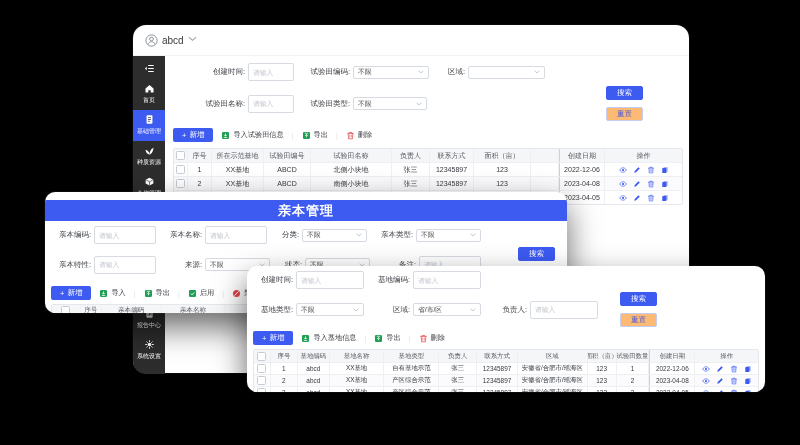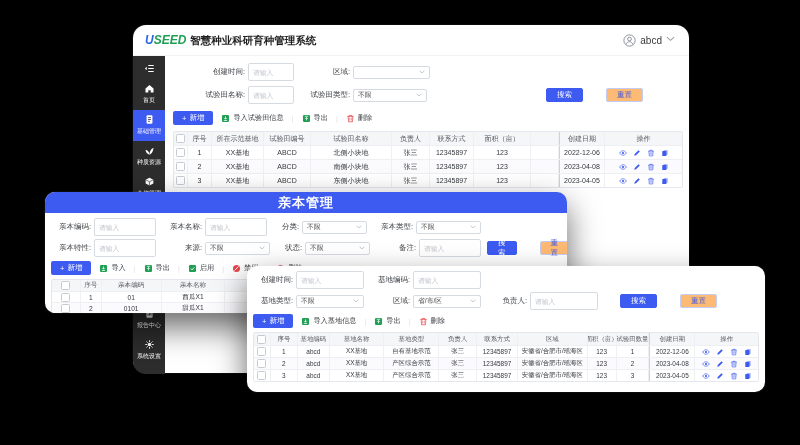--- a/index.html
+++ b/index.html
@@ -29,21 +29,21 @@
   
   .filter-row{display:flex;align-items:center;margin-bottom:5px;}
   .f-item{display:flex;align-items:center;margin-right:10px;}
   .f-label{font-size:7.5px;color:#3c3f44;text-align:right;margin-right:3px;white-space:nowrap;}
   .f-input,.f-select{height:13px;border:1px solid #d6dae1;border-radius:2px;background:#fff;
                      font-size:6.8px;color:#444;box-sizing:border-box;font-family:inherit;}
   .f-input{padding:8px 4px;outline:none;}
   .f-input::placeholder{color:#c2c6cd;}
   .f-select{display:inline-flex;align-items:center;justify-content:space-between;padding:0 4px;cursor:pointer;}
   .sel-arrow{display:inline-flex;margin-left:2px;}
-  .f-buttons{display:flex;gap:23px;}
+  .f-buttons{display:flex;gap:7px;flex-direction:column;}
   .btn{height:14px;padding:0 10px;border-radius:2px;font-size:7.5px;display:inline-flex;
        align-items:center;cursor:pointer;font-family:inherit;}
   .btn-primary{background:#3d5af1;border:1px solid #3d5af1;color:#fff;}
   .btn-plain{background:#fdba74;border:1px solid #c3cdf3;color:#4a5bd6;}
   #main-filters .filter-row .f-item:nth-child(1) .f-label{width:72px;}
   #main-filters .filter-row .f-item:nth-child(2) .f-label{width:46px;}
   #main-filters .filter-row .f-item:nth-child(3) .f-label{width:26px;}
   #main-filters .f-buttons{margin-left:auto;margin-right:40px;}
   #parent-filters .f-label{width:40px;}
   #parent-filters .filter-row .f-item:nth-child(3) .f-label{width:26px;}
@@ -77,37 +77,33 @@
   #parent-table .tbl-head .tbl-cell{height:11px;}
   #base-table{font-size:6.4px;color:#34373c;}
   #base-table .tbl-cell{height:11px;}
   #base-table .tbl-head .tbl-cell{height:12px;}
   
   .panel{position:absolute;background:#fff;border-radius:10px;overflow:hidden;
          box-shadow:0 0 0 1px rgba(255,255,255,.04),0 14px 32px rgba(0,0,0,.6);}
   .panel-parent{left:45px;top:192px;width:522px;height:121px;z-index:2;}
   .panel-base{left:247px;top:266px;width:518px;height:126px;z-index:3;}
   .panel-header{background:#3d5af1;color:#fff;display:flex;align-items:center;justify-content:center;
-                font-weight:700;letter-spacing:1px;}
+                font-weight:700;letter-spacing:1px;margin-top:8px;}
   .panel-parent .panel-header{height:21px;font-size:13px;}
   .panel-base .panel-header{height:22px;font-size:13.5px;}
   .panel-body{padding:5px 6px 0;}
   .panel-body .filter-row{margin-bottom:3px;}
   .panel-body .f-item{margin-right:6px;}
   .panel-body .toolbar{margin:4px 0 4px;}
 </style>
 </head>
 <body>
 
 <div class="win win-main">
   <div class="win-header">
-    <div class="brand">
-      <span class="logo"><span class="logo-u">U</span><span class="logo-seed">SEED</span></span>
-      <span class="app-title">智慧种业科研育种管理系统</span>
-    </div>
     <div class="user-chip">
       <span class="user-ico">
           <svg viewBox="0 0 12 12" width="13" height="13">
             <circle cx="6" cy="6" r="5.2" fill="none" stroke="currentColor" stroke-width=".9"></circle>
             <circle cx="6" cy="4.6" r="1.7" fill="none" stroke="currentColor" stroke-width=".9"></circle>
             <path d="M2.8 9.6c.7-1.7 1.9-2.5 3.2-2.5s2.5.8 3.2 2.5" fill="none" stroke="currentColor" stroke-width=".9"></path>
           </svg>
         </span>
       <span>abcd</span>
       <span class="chev">
@@ -189,20 +185,31 @@
           </span>
           <span>系统设置</span>
         </div>
       </div>
     <div class="content">
       <div id="main-filters">
           <div class="filter-row">
             <span class="f-item">
               <span class="f-label">创建时间:</span>
               <input class="f-input" placeholder="请输入" style="width: 46px;">
+            </span>
+            <span class="f-item">
+              <span class="f-label">试验田编码:</span>
+              <span class="f-select" style="width: 76px;">
+                <span class="sel-text">不限</span>
+                <span class="sel-arrow">
+                  <svg viewBox="0 0 10 6" width="6" height="4">
+                    <path d="M1 1l4 3.5L9 1" fill="none" stroke="#b4b9c4" stroke-width="1.3"></path>
+                  </svg>
+                </span>
+              </span>
             </span>
             <span class="f-item">
               <span class="f-label">区域:</span>
               <span class="f-select" style="width: 77px;">
                 <span class="sel-text"></span>
                 <span class="sel-arrow">
                   <svg viewBox="0 0 10 6" width="6" height="4">
                     <path d="M1 1l4 3.5L9 1" fill="none" stroke="#b4b9c4" stroke-width="1.3"></path>
                   </svg>
                 </span>

